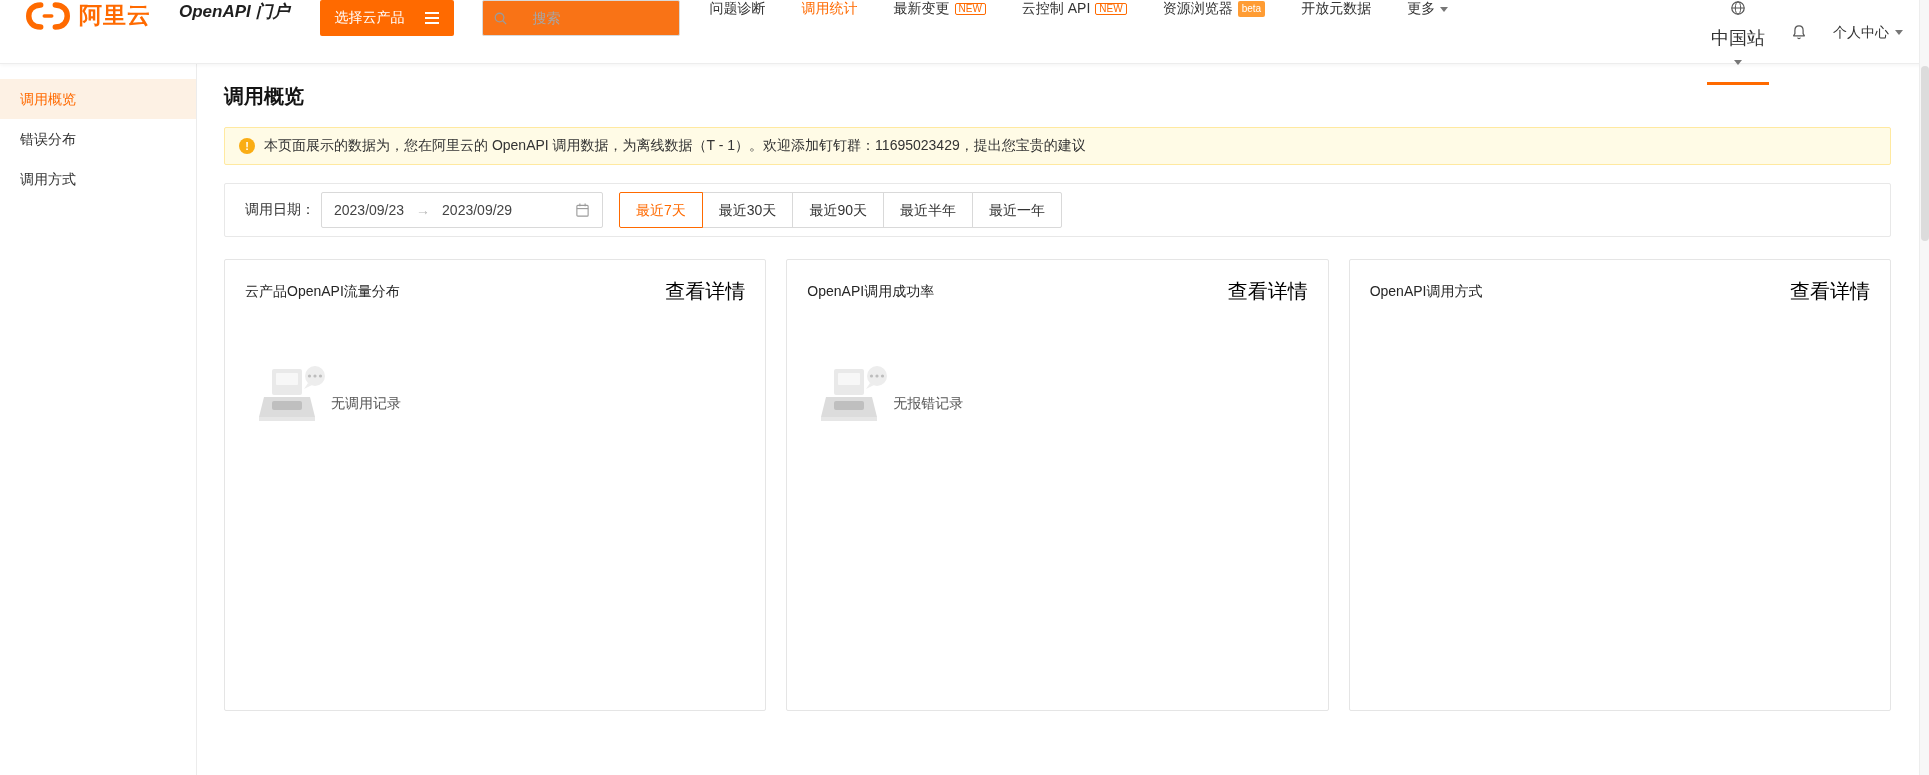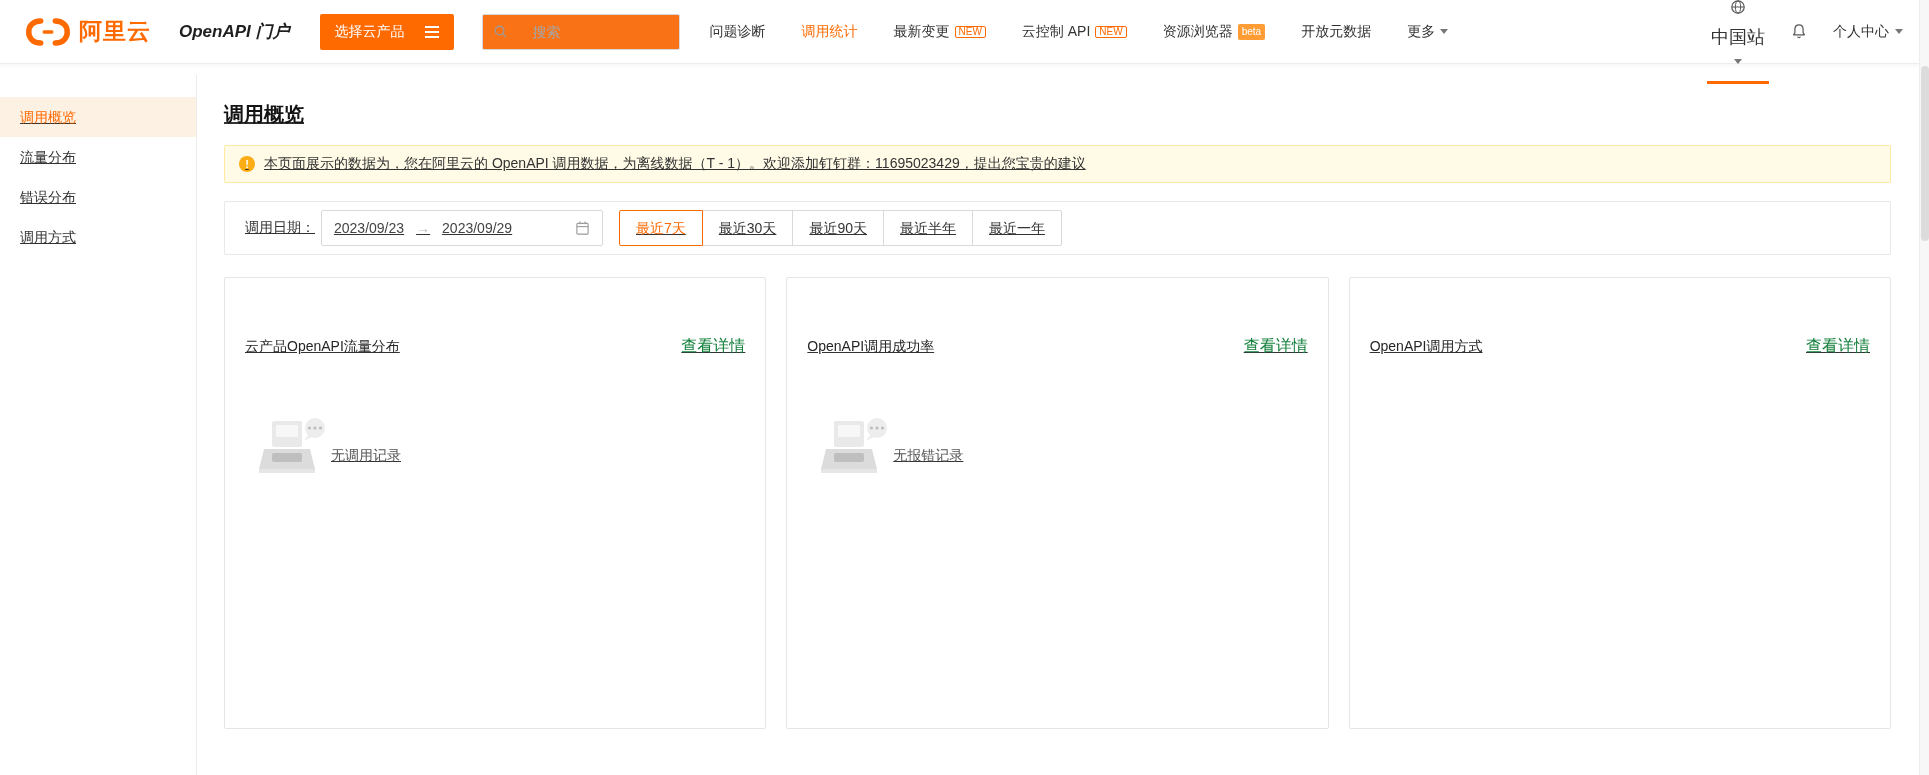--- a/index.html
+++ b/index.html
@@ -1,21 +1,21 @@
 <!DOCTYPE html>
 <html><head>
 <meta charset="utf-8">
 <style>
   * { margin:0; padding:0; box-sizing:border-box; }
   html,body { width:1929px; height:775px; overflow:hidden; }
   body { font-family:"Liberation Sans","DejaVu Sans",sans-serif; background:#ffffff; color:#333; }
 
   
   .header { position:fixed; top:0; left:0; width:1929px; height:64px; background:#fff;
-            display:flex; align-items:center; padding:0 26px; border-bottom:1px solid #ededed;
+            display:flex; align-items:flex-start; padding:0 26px; border-bottom:1px solid #ededed;
             box-shadow:0 1px 4px rgba(0,0,0,.05); z-index:20; }
   .logo { display:flex; align-items:center; gap:9px; }
   .logo-text { color:#ff6a00; font-size:23px; font-weight:bold; letter-spacing:1px; }
   .portal-title { font-size:17px; font-weight:bold; color:#1f1f1f; margin-left:28px;font-style:italic; }
   .product-btn { margin-left:30px; background:#ff6a00; color:#fff; height:36px; display:flex;
                  align-items:center; gap:20px; padding:0 15px; border-radius:2px; font-size:14px;
                  cursor:pointer; white-space:nowrap; }
   .search-box { margin-left:28px; width:198px; height:36px; border:1px solid #d9d9d9; border-radius:2px;
                 display:flex; align-items:center; gap:25px; padding:16px 10px; background:#f97316; }
   .search-box input { border:none; outline:none; flex:1; min-width:0; font-size:14px; color:#333; background:transparent; }
@@ -27,21 +27,21 @@
   .badge-beta { font-size:10px; line-height:1; color:#fff; background:#ff9c33; border-radius:2px; padding:3px 4px; }
   .caret { width:0; height:0; border-left:4px solid transparent; border-right:4px solid transparent;
            border-top:5px solid #777; display:inline-block; }
   .header-right { margin-left:auto; display:flex; align-items:center; gap:26px; }
   .region { position:relative; display:flex; align-items:center; gap:10px; font-size:18px; cursor:pointer;flex-direction:column; }
   .region::after { content:""; position:absolute; left:-4px; right:-4px; bottom:-20px; height:3px; background:#ff6a00; }
   .account { display:flex; align-items:center; gap:6px; font-size:14px; cursor:pointer; }
   .icon-btn { display:flex; align-items:center; cursor:pointer; }
 
   
-  .layout { display:flex; padding-top:75px; height:775px;text-decoration:underline; }
+  .layout { display:flex; padding-top:57px; height:775px; }
   .sidebar { width:197px; flex-shrink:0; background:#fff; border-right:1px solid #ececec; padding-top:22px; }
   .sidebar-item { height:40px; line-height:40px; padding-left:20px; font-size:14px; color:#333; cursor:pointer; }
   .sidebar-item.active { color:#ff6a00; background:#fdf1e4; }
 
   .main { flex:1; padding:26px 38px 0 27px; overflow:hidden; background:#fff; }
   .page-title { font-size:20px; font-weight:bold; color:#141414; margin-bottom:17px; }
 
   .notice { display:flex; align-items:center; gap:9px; background:#fffbe6; border:1px solid #ffe9a0;
             border-radius:2px; height:38px; padding:0 14px; font-size:14px; color:#333; }
   .warn-icon { width:16px; height:16px; border-radius:50%; background:#faad14; color:#fff; font-size:11px;
@@ -56,23 +56,23 @@
   .date-range .cal { margin-left:auto; display:flex; align-items:center; }
   .range-group { display:flex; }
   .range-btn { height:36px; line-height:34px; padding:0 16px; border:1px solid #d9d9d9; background:#fff;
                font-size:14px; color:#333; margin-left:-1px; cursor:pointer; white-space:nowrap; }
   .range-btn:first-child { margin-left:0; border-radius:2px 0 0 2px; }
   .range-btn:last-child { border-radius:0 2px 2px 0; }
   .range-btn.active { border-color:#ff6a00; color:#ff6a00; position:relative; z-index:1; }
 
   .cards { display:flex; gap:20px; margin-top:22px; }
   .card { flex:1; height:452px; border:1px solid #e5e5e5; border-radius:2px; background:#fff; padding:18px 20px; }
-  .card-head { display:flex; justify-content:space-between; align-items:center;margin-top:40px; }
+  .card-head { display:flex; justify-content:space-between; align-items:center; }
   .card-title { font-size:14px; color:#262626; }
-  .card-link { font-size:16px; color:#15803d; cursor:pointer; }
+  .card-link { font-size:20px; color:#000000; cursor:pointer; }
   .empty { display:flex; flex-direction:row; align-items:center; margin-top:58px; }
   .empty-text { margin-top:16px; font-size:14px; color:#555; }
 
   
   .scrollbar { position:fixed; top:0; right:0; width:10px; height:775px; background:#f7f7f7; border-left:1px solid #ededed; z-index:30; }
   .scroll-thumb { position:absolute; top:66px; left:1px; width:8px; height:175px; background:#dcdcdc; border-radius:4px; }
 </style>
 </head>
 <body>
 
@@ -153,23 +153,20 @@
       <span class="caret"></span>
     </span>
   </div>
 </div>
 
 <div class="layout">
 
   <div class="sidebar">
     <div class="sidebar-item active">
       <span>调用概览</span>
-    </div>
-    <div class="sidebar-item">
-      <span>流量分布</span>
     </div>
     <div class="sidebar-item">
       <span>错误分布</span>
     </div>
     <div class="sidebar-item">
       <span>调用方式</span>
     </div>
   </div>
 
   <div class="main">

